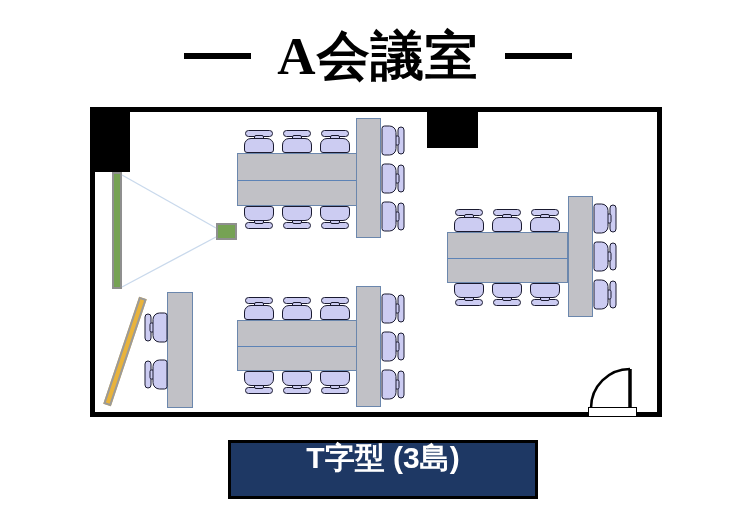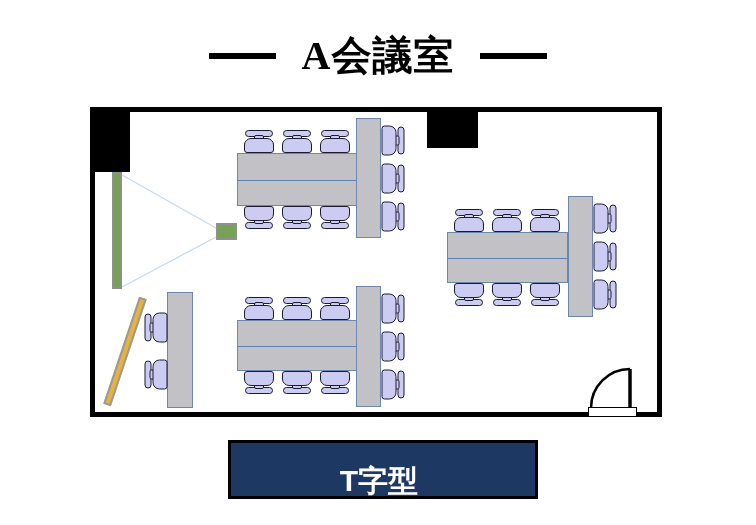--- a/index.html
+++ b/index.html
@@ -5,21 +5,21 @@
   html,body{margin:0;padding:0;background:#fff;}
   .canvas{position:relative;width:756px;height:525px;background:#fff;overflow:hidden;
           font-family:"Liberation Sans","DejaVu Sans",sans-serif;}
   .abs{position:absolute;box-sizing:border-box;}
 
   
   .title-row{position:absolute;left:0;top:30px;width:756px;height:52px;
              display:flex;align-items:center;justify-content:center;}
   .title-row .dash{display:inline-block;width:67px;height:6px;background:#000;}
   .title-row h1{margin:0 26px;font-family:"Liberation Serif","DejaVu Serif",serif;
-                font-weight:700;font-size:40px;color:#000;letter-spacing:1px;line-height:1;}
+                font-weight:700;font-size:53px;color:#000;letter-spacing:1px;line-height:1;}
 
   
   .room{border:5px solid #000;background:#fff;}
   .pillar{background:#000;}
   .green{background:var(--green,#76a254);border:2px solid #8f8f8f;}
   .board{background:var(--orange,#e9b33b);border:2px solid #9a9a9a;}
   .table{background:var(--tablefill,#c1c1c6);border:1.5px solid var(--tableline,#6b87ad);}
   .table .divider{position:absolute;left:-1px;right:-1px;top:50%;height:0;
                   border-top:1.6px solid var(--divider,#5d83b6);}
   .threshold{background:#fff;border:1.5px solid #000;}
@@ -27,21 +27,21 @@
   .chair{width:32px;height:23px;}
   .chair i{position:absolute;display:block;background:var(--chair,#ccccf2);
            border:1.5px solid var(--chairline,#1a1a30);box-sizing:border-box;}
   .chair .back{left:2px;top:0;width:28px;height:7px;border-radius:4px;}
   .chair .stub{left:11px;top:5px;width:10px;height:6px;border-radius:2px;}
   .chair .seat{left:1px;top:8px;width:30px;height:15px;border-radius:7px 7px 3px 3px;}
 
   #overlay{position:absolute;left:0;top:0;width:756px;height:525px;pointer-events:none;}
 
   
-  .caption{position:absolute;display:flex;align-items:flex-end;justify-content:center;
+  .caption{position:absolute;display:flex;align-items:flex-start;justify-content:center;
            background:var(--capbg,#1e3864);border:3px solid #000;color:#fff;
            font-weight:700;font-size:30px;line-height:1;white-space:pre;}
   .caption .u{border-bottom:3px solid #fff;padding-bottom:2px;}
 </style>
 </head>
 <body>
 
 <div class="canvas">
 
   <div class="title-row">
@@ -219,16 +219,16 @@
     </div>
 
   <svg id="overlay" viewBox="0 0 756 525">
       <line x1="122" y1="175" x2="216" y2="228" stroke="#c9d9ec" stroke-width="1.3"></line>
       <line x1="122" y1="287" x2="216" y2="237" stroke="#c9d9ec" stroke-width="1.3"></line>
       <path d="M 591 408 A 39 39 0 0 1 630 369" fill="none" stroke="#000" stroke-width="2.5"></path>
       <line x1="630" y1="369" x2="630" y2="408" stroke="#000" stroke-width="3.5"></line>
     </svg>
 
   <div class="caption" id="caption" style="left: 228px; top: 440px; width: 304px; height: 53px;">
-    <span>T字型 </span>
+    <span>T字型 </span><span>(3島)</span>
   </div>
 
 </div>
 
 </body></html>

